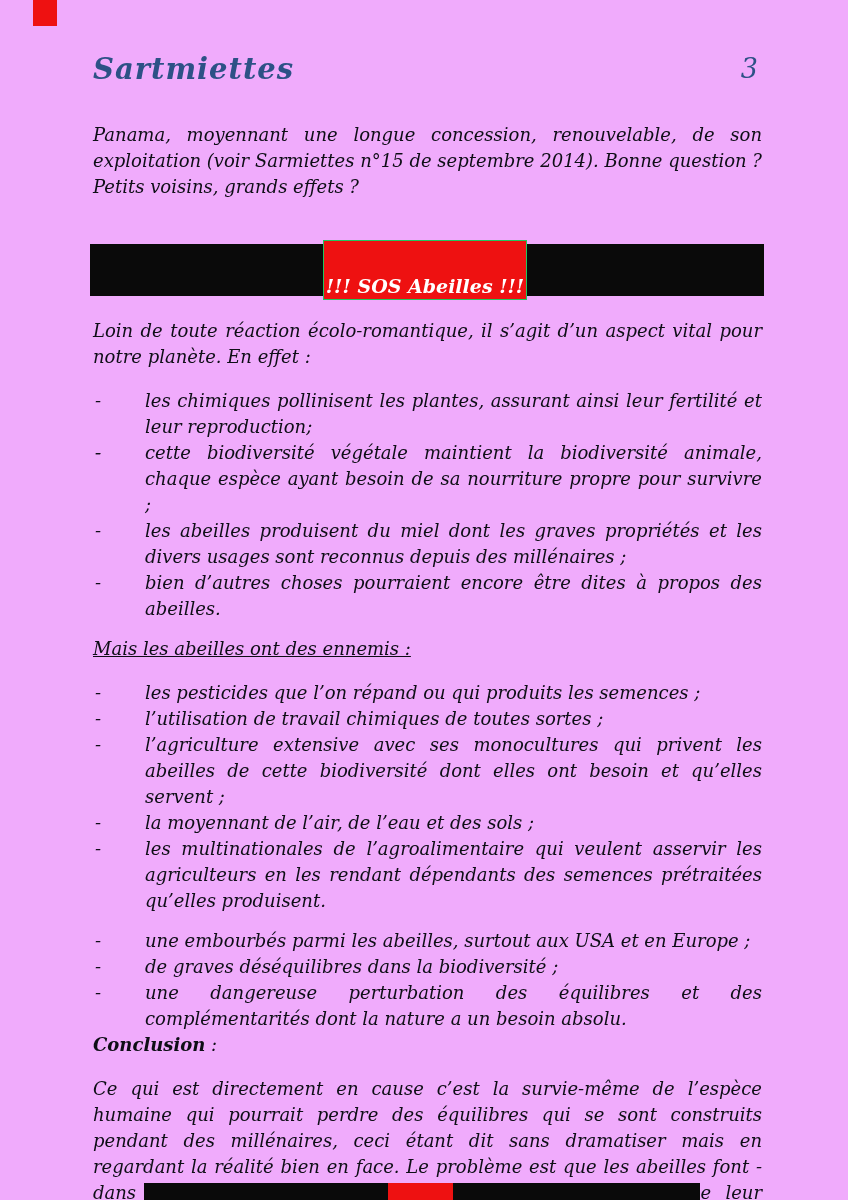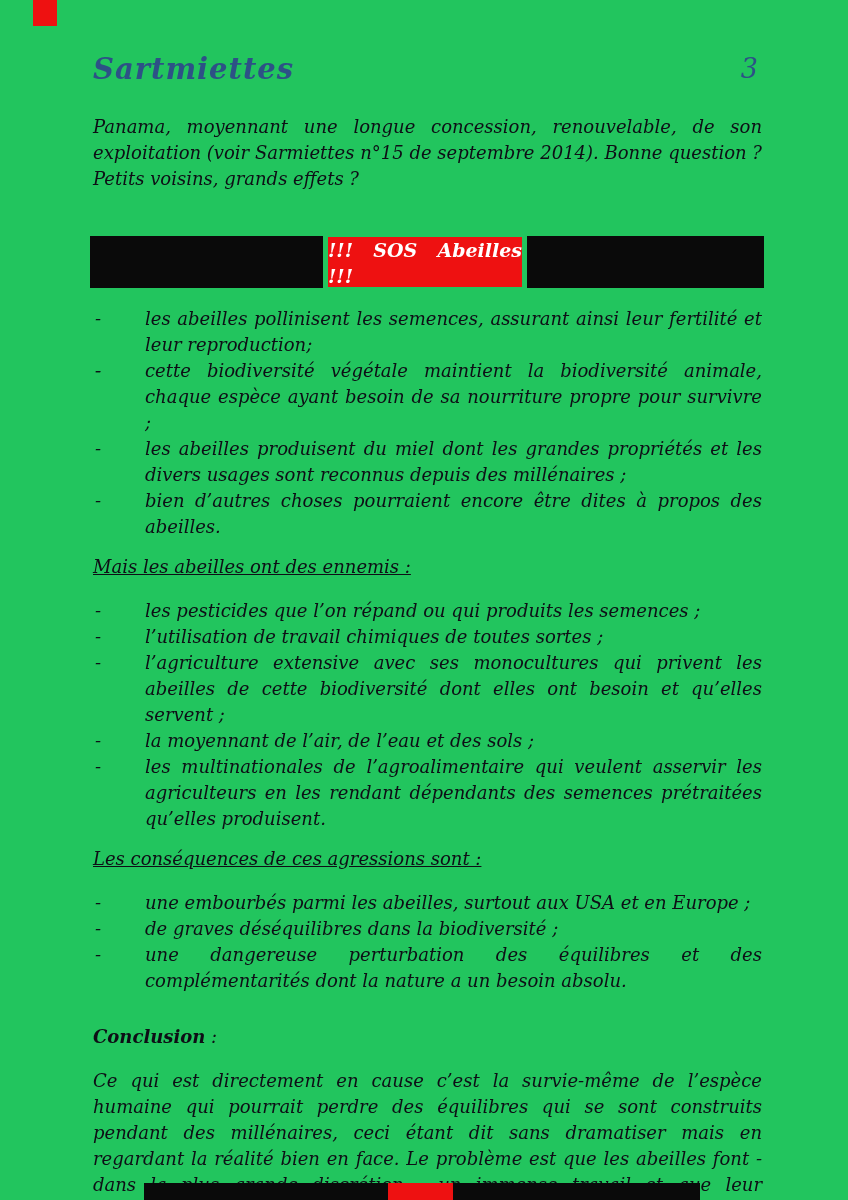--- a/index.html
+++ b/index.html
@@ -1,19 +1,19 @@
 <!DOCTYPE html>
 <html><head>
 <meta charset="utf-8">
 <style>
   html,body{margin:0;padding:0;background:#ffffff;}
   .page{
     position:relative;
     width:848px;height:1200px;
-    background:#22c55e;
+    background:#f0abfc;
     overflow:hidden;
     font-family:"DejaVu Serif","Liberation Serif",serif;
     font-style:italic;
     color:#0e0e16;
   }
   .content{
     position:absolute;
     left:93px;right:86px;top:52px;
     font-size:18px;
     line-height:26px;
@@ -21,37 +21,37 @@
   }
   
   .hdr{display:flex;justify-content:space-between;align-items:flex-start;height:44px;}
   .title{
     font-size:29px;font-weight:700;color:#2d5186;
     letter-spacing:1px;line-height:34px;
   }
   .pagenum{font-size:27px;color:#2d5186;line-height:34px;padding-right:4px;}
   
   .para{margin-top:18px;}
-  .intro{margin-top:18px;}
+  .intro{margin-top:26px;}
   
   .banner-wrap{position:relative;height:60px;margin-top:40px;}
   .banner-bar{position:absolute;left:-3px;right:-2px;top:4px;height:52px;background:#0a0a0a;}
   .banner-red{
     position:absolute;left:230px;width:204px;top:0;height:60px;
-    background:#ee1111;border:5px solid #22c55e;box-sizing:border-box;
-    display:flex;align-items:flex-start;justify-content:center;
+    background:#ee1111;border:1px solid #22c55e;box-sizing:border-box;
+    display:flex;align-items:flex-end;justify-content:center;
   }
   .banner-label{color:#ffffff;font-weight:700;font-size:19px;}
   
   .list{margin-top:14px;}
   .li{position:relative;padding-left:52px;}
   .li .dash{position:absolute;left:2px;top:0;}
   .lead{margin-top:14px;text-decoration:underline;}
   
-  .concl-head{margin-top:30px;font-style:italic;}
+  .concl-head{margin-top:0;font-style:italic;}
   .concl-head .b{font-weight:700;}
   .final{margin-top:14px;}
   
   .top-red-sliver{position:absolute;left:33px;top:0;width:24px;height:26px;background:#ee1111;}
   .bottom-bar-sliver{position:absolute;left:144px;top:1183px;width:556px;height:17px;background:#0a0a0a;}
   .bottom-red-sliver{position:absolute;left:388px;top:1183px;width:65px;height:17px;background:#ee1111;}
 </style>
 </head>
 <body>
 
@@ -68,40 +68,41 @@
 
     <p class="para intro">Panama, moyennant une longue concession, renouvelable, de son exploitation (voir Sarmiettes n°15 de septembre 2014).    Bonne question ?   Petits voisins, grands effets ?</p>
 
     <div class="banner-wrap">
       <div class="banner-bar"></div>
       <div class="banner-red">
         <span class="banner-label">!!! SOS Abeilles !!!</span>
       </div>
     </div>
 
+    <p class="para">Loin de toute réaction écolo-romantique, il s’agit d’un aspect vital pour notre planète. En effet :</p>
 
     <div class="list">
 
         <div class="li">
           <span class="dash">-</span>
-          <span>les abeilles pollinisent les semences, assurant ainsi leur fertilité et leur reproduction;</span>
+          <span>les chimiques pollinisent les plantes, assurant ainsi leur fertilité et leur reproduction;</span>
         </div>
 
         <div class="li">
           <span class="dash">-</span>
         </div>
 
         <div class="li">
           <span class="dash">-</span>
           <span>cette biodiversité  végétale maintient la biodiversité animale, chaque espèce ayant besoin de sa nourriture propre pour survivre ;</span>
         </div>
 
         <div class="li">
           <span class="dash">-</span>
-          <span>les abeilles produisent du miel dont les grandes propriétés et les divers usages sont reconnus depuis des millénaires ;</span>
+          <span>les abeilles produisent du miel dont les graves propriétés et les divers usages sont reconnus depuis des millénaires ;</span>
         </div>
 
         <div class="li">
           <span class="dash">-</span>
           <span>bien d’autres choses pourraient encore être dites à propos des abeilles.</span>
         </div>
       </div>
 
     <p class="lead">Mais les abeilles ont des ennemis :</p>
 
@@ -126,21 +127,20 @@
           <span class="dash">-</span>
           <span>la moyennant de l’air, de l’eau et des sols ;</span>
         </div>
 
         <div class="li">
           <span class="dash">-</span>
           <span>les multinationales de l’agroalimentaire qui veulent asservir les agriculteurs en les rendant dépendants des semences prétraitées qu’elles produisent.</span>
         </div>
       </div>
 
-    <p class="lead">Les conséquences de ces agressions sont :</p>
 
     <div class="list">
 
         <div class="li">
           <span class="dash">-</span>
           <span>une embourbés parmi les abeilles, surtout aux USA et en Europe ;</span>
         </div>
 
         <div class="li">
           <span class="dash">-</span>

